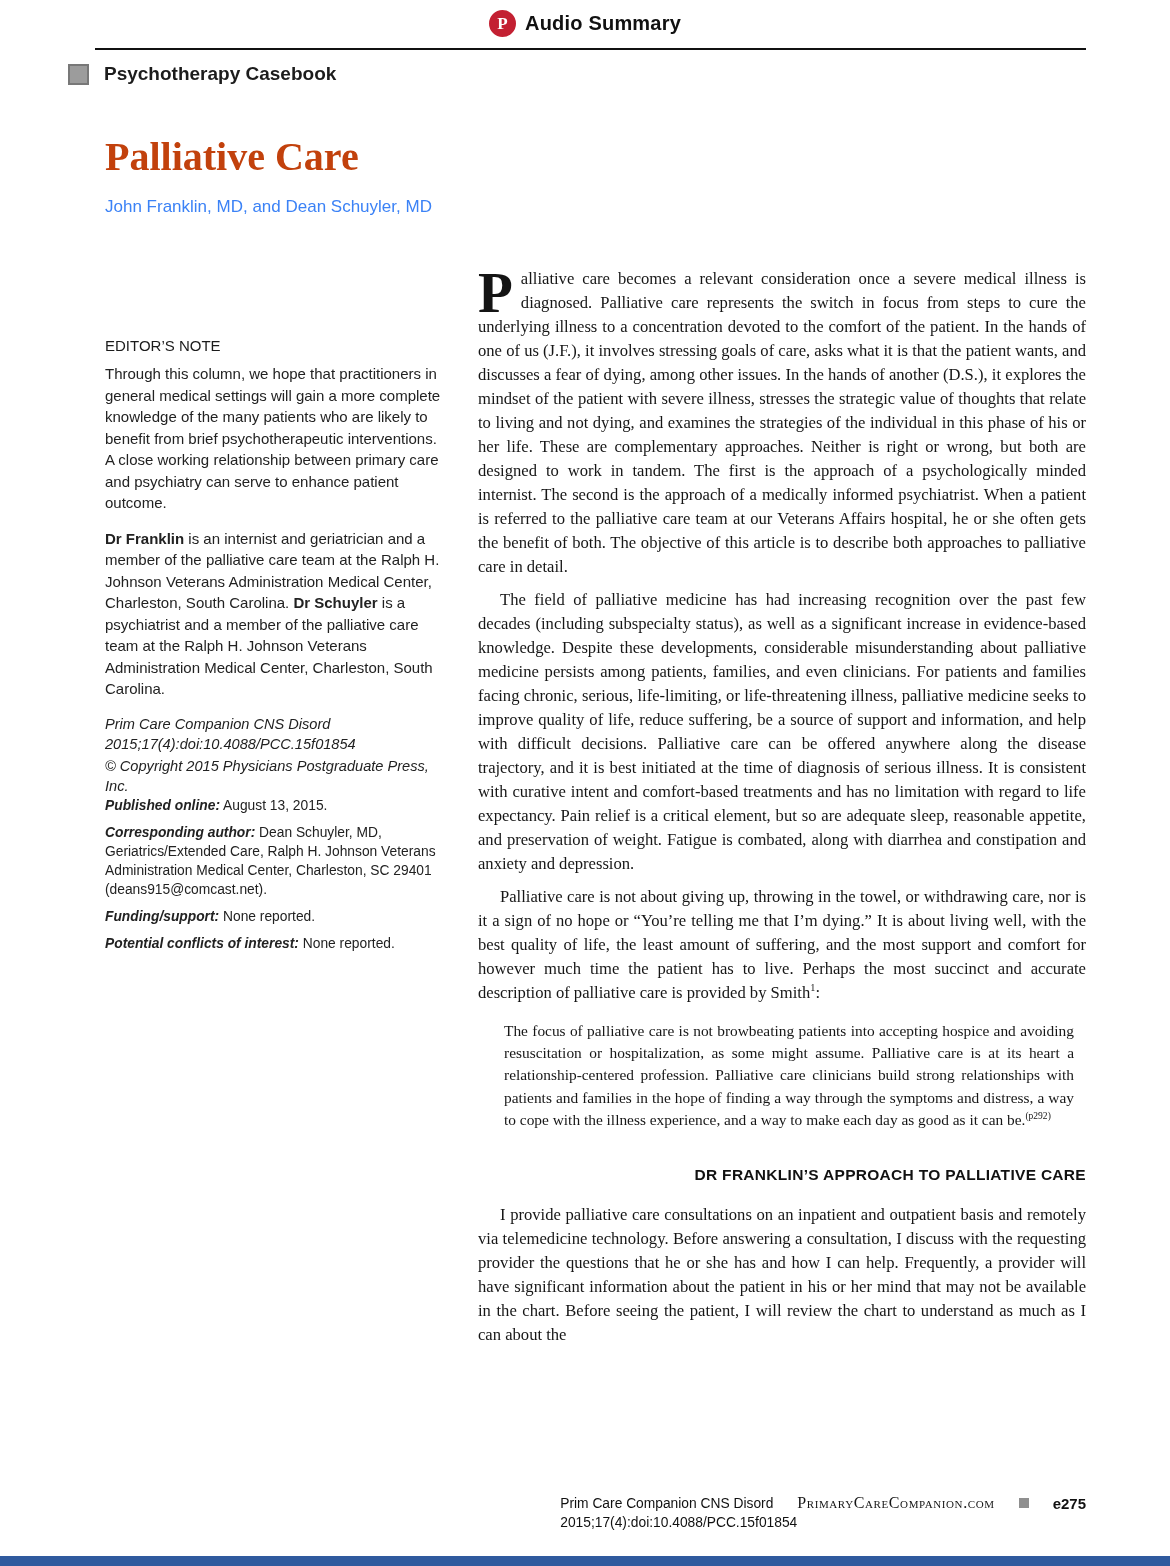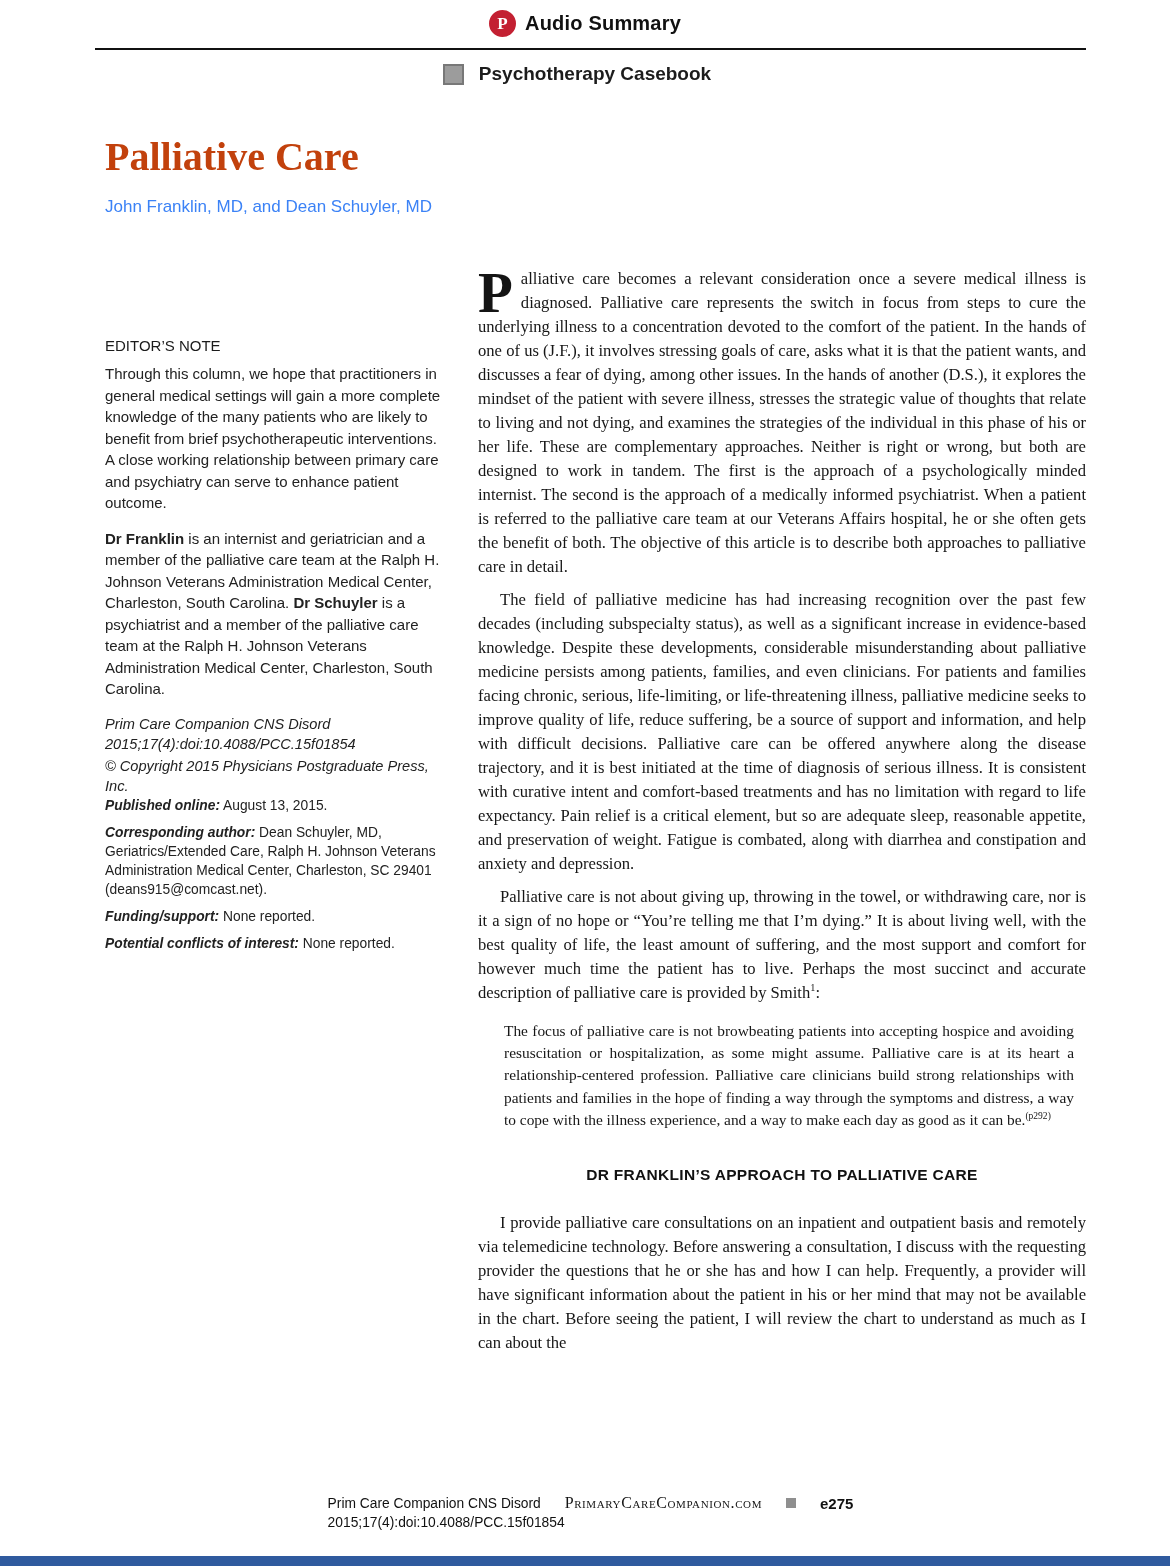--- a/index.html
+++ b/index.html
@@ -17,21 +17,21 @@
     width:27px; height:27px; border-radius:50%;
     background:#c32032; color:#ffffff;
     display:flex; align-items:center; justify-content:center;
     font-family:"Liberation Serif", serif; font-weight:bold; font-size:17px;
   }
   .audio-label { font-size:20px; font-weight:bold; color:#111; letter-spacing:0.2px; }
 
   .header-rule { margin:11px 84px 0 95px; border-top:2px solid #111; }
 
   
-  .section-head { margin:13px 84px 0 68px; display:flex; align-items:center; gap:15px;justify-content:center; }
+  .section-head { margin:13px 84px 0 68px; display:flex; align-items:center; gap:15px; }
   .section-square { width:21px; height:21px; background:#9c9c9c; border:2px solid #787878; flex:0 0 auto; }
   .section-title { font-size:19px; font-weight:bold; color:#1c1c1c; }
 
   
   .title-block { margin:48px 84px 0 105px; }
   .article-title { font-family:"Liberation Serif", serif; font-size:40px; font-weight:bold; color:#c2410c; }
   .byline { margin-top:17px; font-size:17px; color:#3b82f6; }
 
   
   .columns { display:flex; margin:50px 84px 0 105px; align-items:flex-start; }
@@ -50,28 +50,28 @@
   .indent { text-indent:22px; }
   .dropcap {
     float:left; font-family:"Liberation Serif", serif; font-weight:bold;
     font-size:57px; line-height:45px; padding:3px 8px 0 0; color:#141414;
   }
   blockquote {
     margin:15px 12px 26px 26px; font-size:15.4px; line-height:22.2px; text-align:justify;
   }
   .sec-heading {
     font-family:"Liberation Sans", sans-serif; font-size:15.5px; font-weight:bold;
-    letter-spacing:0.3px; color:#111; text-align:center; margin:32px 0 24px 0;
+    letter-spacing:0.3px; color:#111; text-align:right; margin:32px 0 16px 0;
   }
   sup { font-size:0.62em; vertical-align:super; line-height:0; }
 
   
   .footer {
     position:absolute; left:95px; right:84px; bottom:34px;
-    display:flex; justify-content:center; align-items:flex-start;
+    display:flex; justify-content:flex-end; align-items:flex-start;
   }
   .footer-left { font-size:13.8px; line-height:19px; color:#111; }
   .footer-right { display:flex; align-items:center; gap:24px; }
   .site-name {
     font-family:"Liberation Serif", serif; font-variant:small-caps;
     letter-spacing:0.6px; font-size:16px; color:#141414;
   }
   .footer-square { width:10px; height:10px; background:#8f8f8f; display:inline-block; }
   .page-num { font-weight:bold; font-size:15px; color:#111; }
   .bottom-bar { position:absolute; left:0; right:0; bottom:0; height:10px; background:#2f5a9e; }

